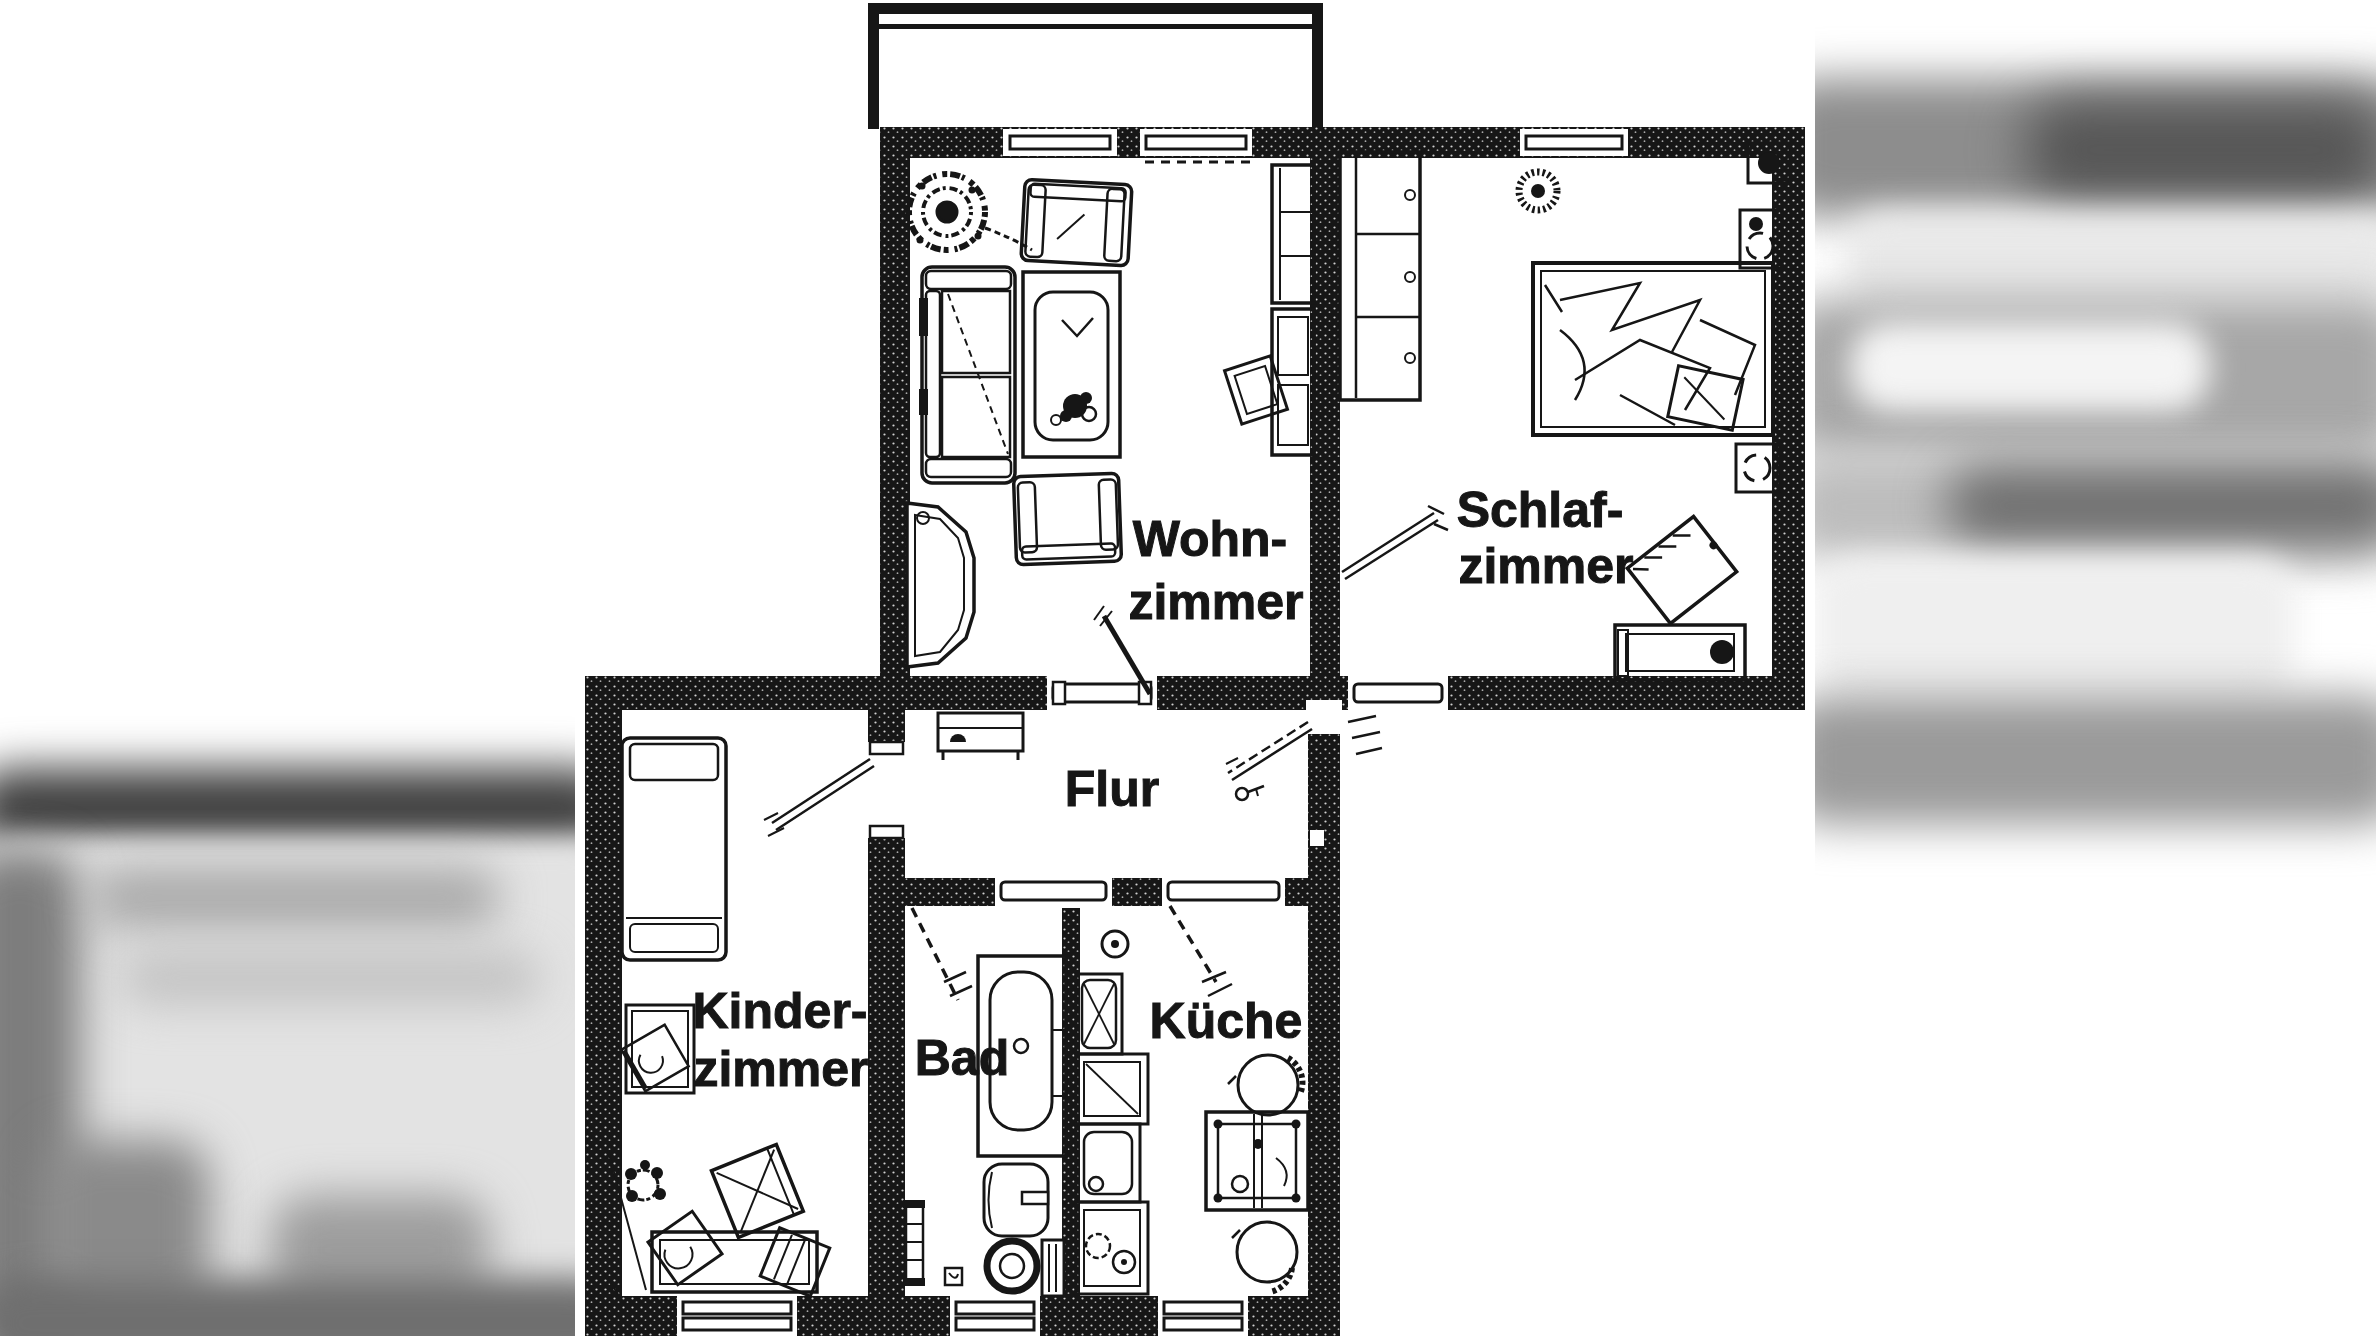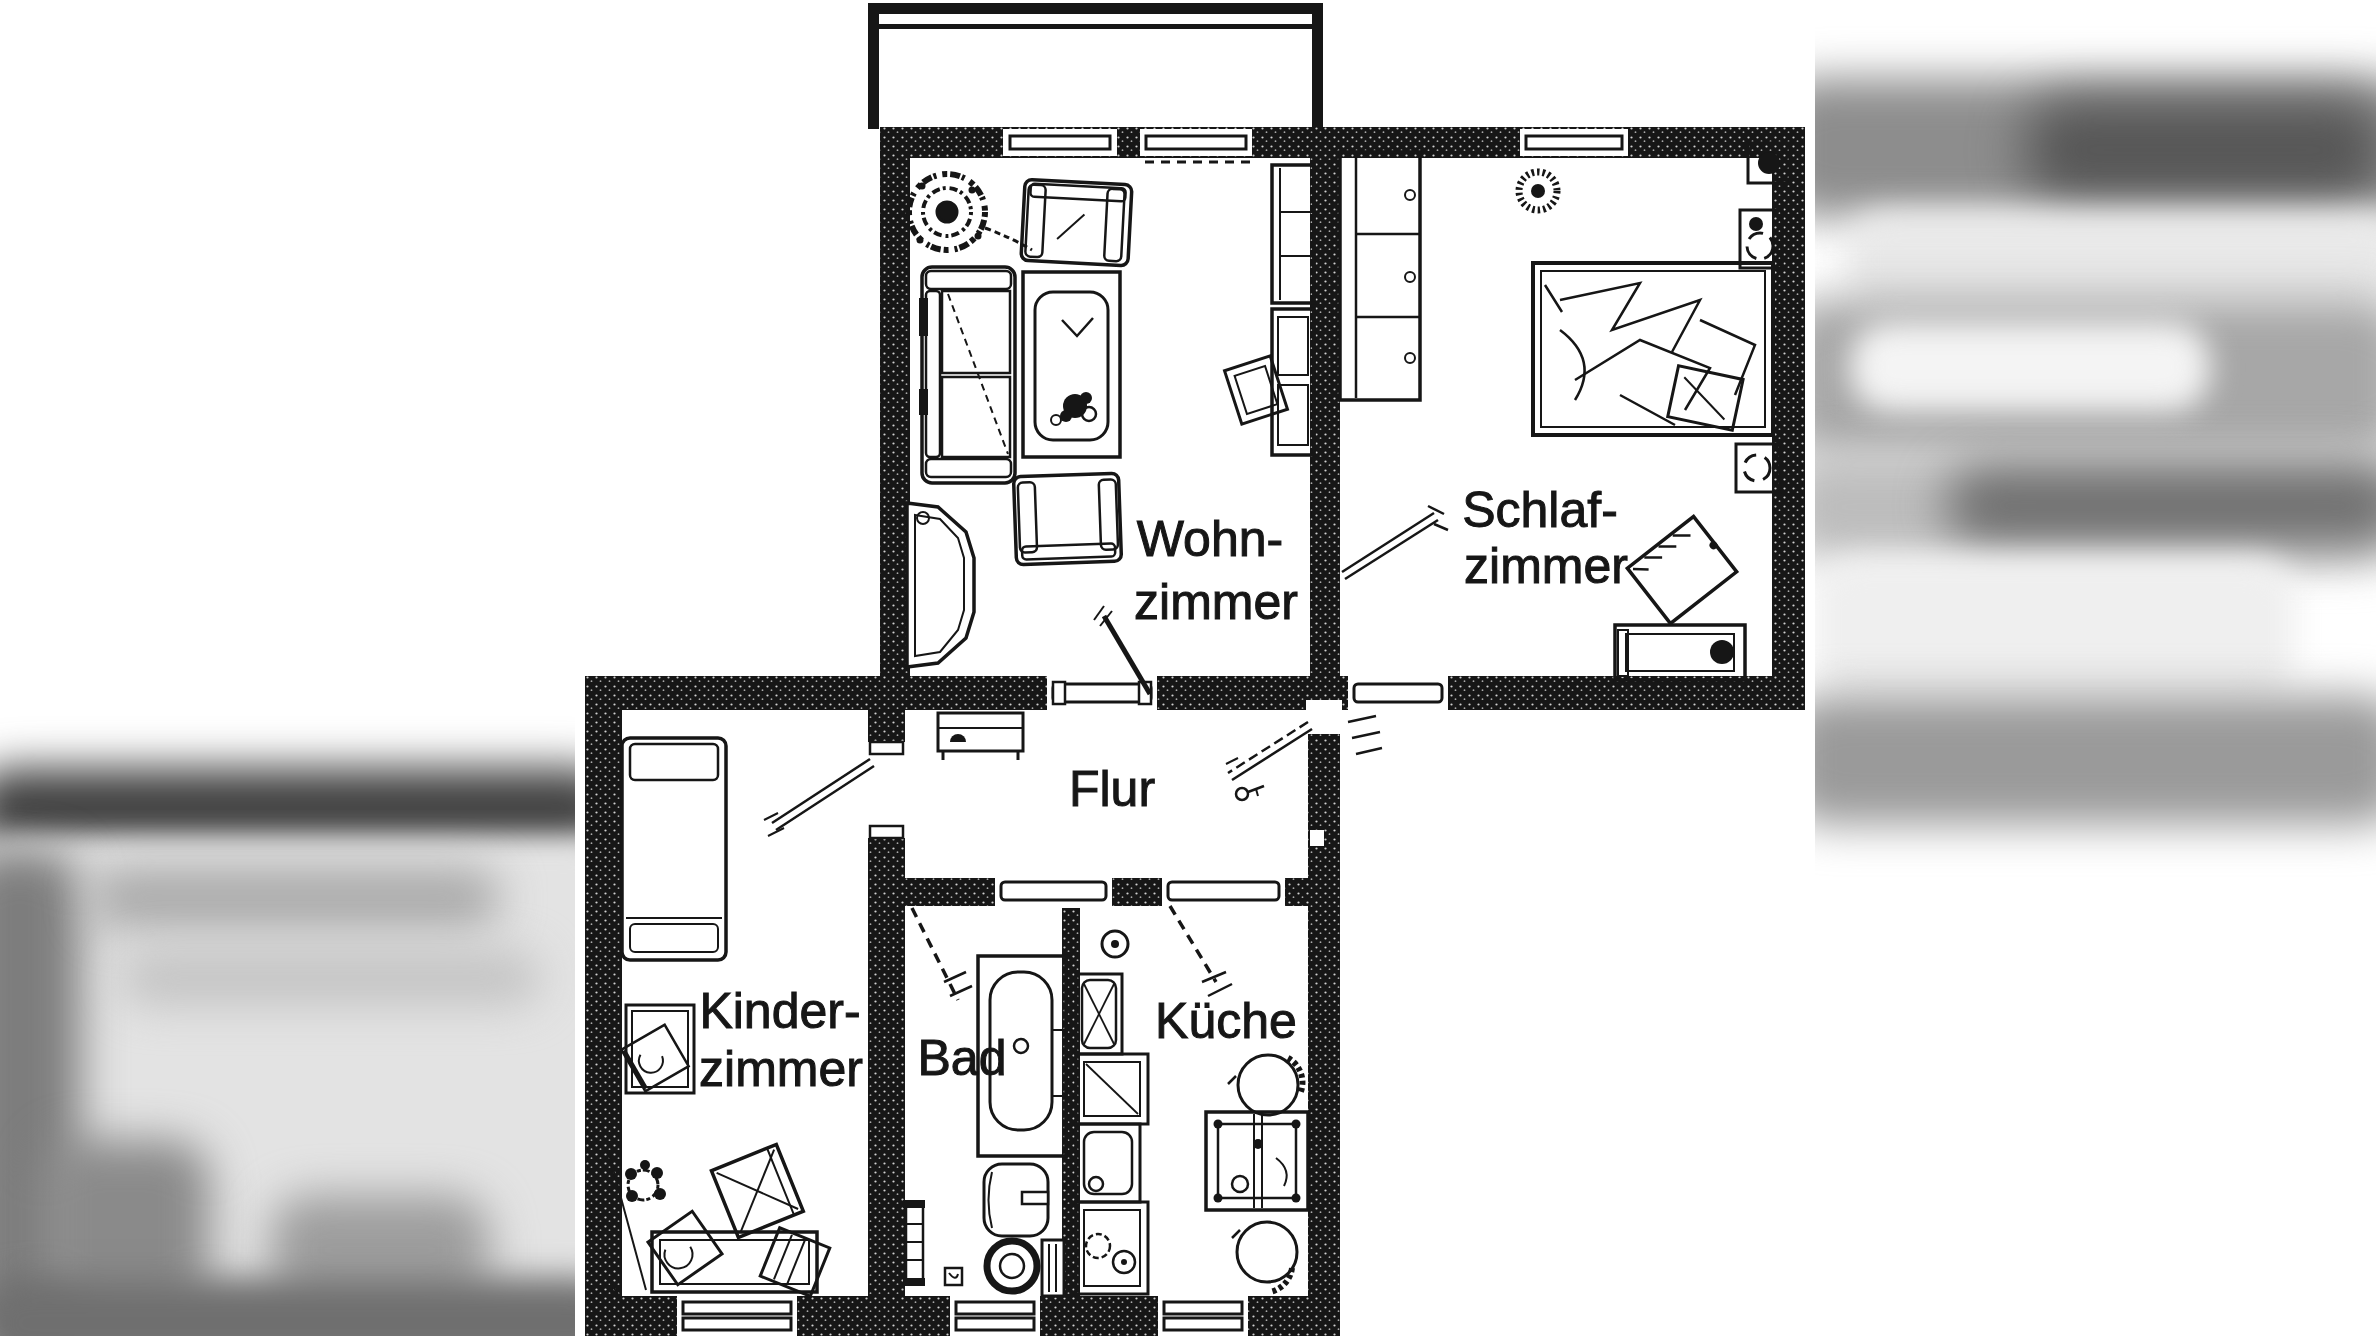--- a/index.html
+++ b/index.html
@@ -1,17 +1,17 @@
 <!DOCTYPE html>
 <html><head>
 <meta charset="utf-8">
 <style>
   html,body{margin:0;padding:0;background:#ffffff;}
   .stage{position:relative;width:2376px;height:1336px;background:#ffffff;overflow:hidden;
-         font-family:"Liberation Sans", sans-serif;}
+         font-family:"Liberation Sans", sans-serif;font-weight:bold;}
   .band{position:absolute;top:0;height:1336px;overflow:hidden;}
   .band .blob{position:absolute;filter:blur(22px);border-radius:40px;}
   .band-left{left:0;width:585px;}
   .band-right{left:1805px;width:571px;}
   .plan-svg{position:absolute;left:0;top:0;}
   .roomlabel{font-family:"Liberation Sans", sans-serif;font-size:50px;fill:#161616;}
 </style>
 </head>
 <body>
 

